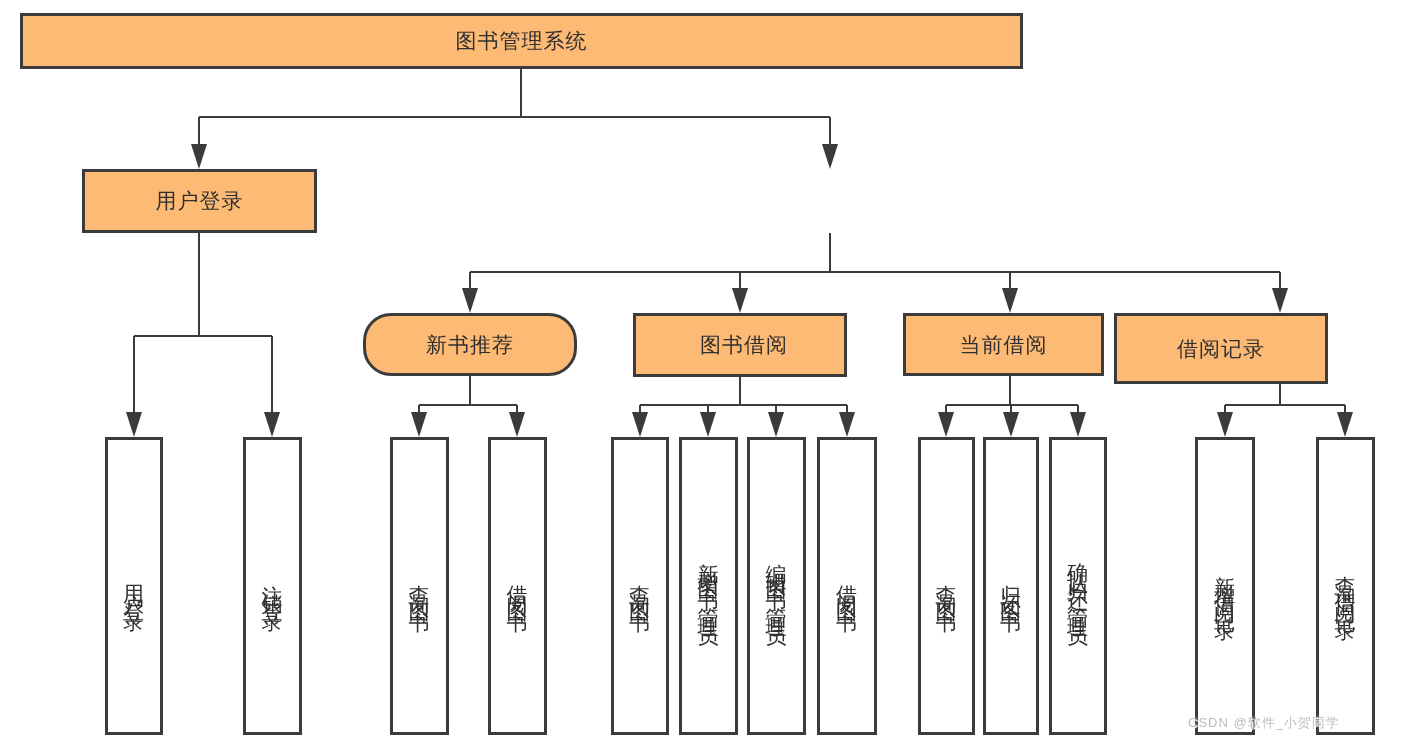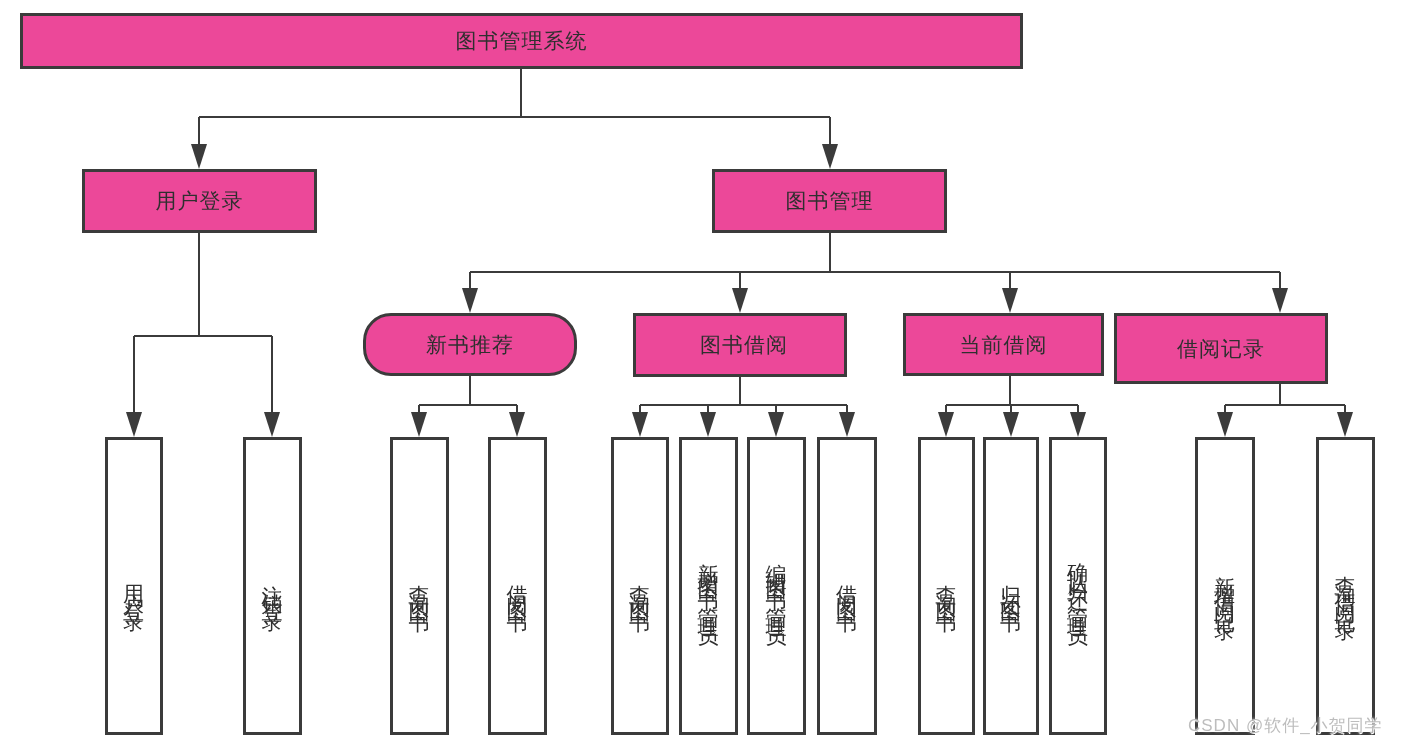--- a/index.html
+++ b/index.html
@@ -15,21 +15,21 @@
   #connectors {
     position: absolute;
     left: 0; top: 0;
     width: 1405px; height: 747px;
     pointer-events: none;
   }
   .hbox {
     position: absolute;
     box-sizing: border-box;
     border: 3px solid #3b3b3b;
-    background: #ec4899;
+    background: #fdba74;
     display: flex;
     align-items: center;
     justify-content: center;
   }
   .hbox .lbl {
     font-size: 21px;
     letter-spacing: 1px;
     color: #2f2f2f;
     white-space: nowrap;
   }
@@ -72,21 +72,21 @@
   #lf-bor-borrow      { left: 817px;  width: 60px; }
   #lf-cur-query       { left: 918px;  width: 57px; }
   #lf-cur-return      { left: 983px;  width: 56px; }
   #lf-cur-confirm     { left: 1049px; width: 58px; }
   #lf-hist-add        { left: 1195px; width: 60px; }
   #lf-hist-query      { left: 1316px; width: 59px; }
   #watermark {
     position: absolute;
     left: 1188px;
     top: 714px;
-    font-size: 17px;
+    font-size: 13px;
     color: #bdbdbd;
     letter-spacing: 1px;
     white-space: nowrap;
     text-shadow: 0 0 3px #ffffff, 1px 1px 0 #ffffff;
     z-index: 5;
   }
 </style>
 </head>
 <body>
 
@@ -139,23 +139,20 @@
     </g>
   </svg>
 
   <div class="hbox" id="nd-root">
     <span class="lbl">图书管理系统</span>
   </div>
 
   <div class="hbox" id="nd-user-login">
     <span class="lbl">用户登录</span>
   </div>
-  <div class="hbox" id="nd-book-mgmt">
-    <span class="lbl">图书管理</span>
-  </div>
 
   <div class="hbox" id="nd-new-book-rec">
     <span class="lbl">新书推荐</span>
   </div>
   <div class="hbox" id="nd-book-borrow">
     <span class="lbl">图书借阅</span>
   </div>
   <div class="hbox" id="nd-current-borrow">
     <span class="lbl">当前借阅</span>
   </div>

